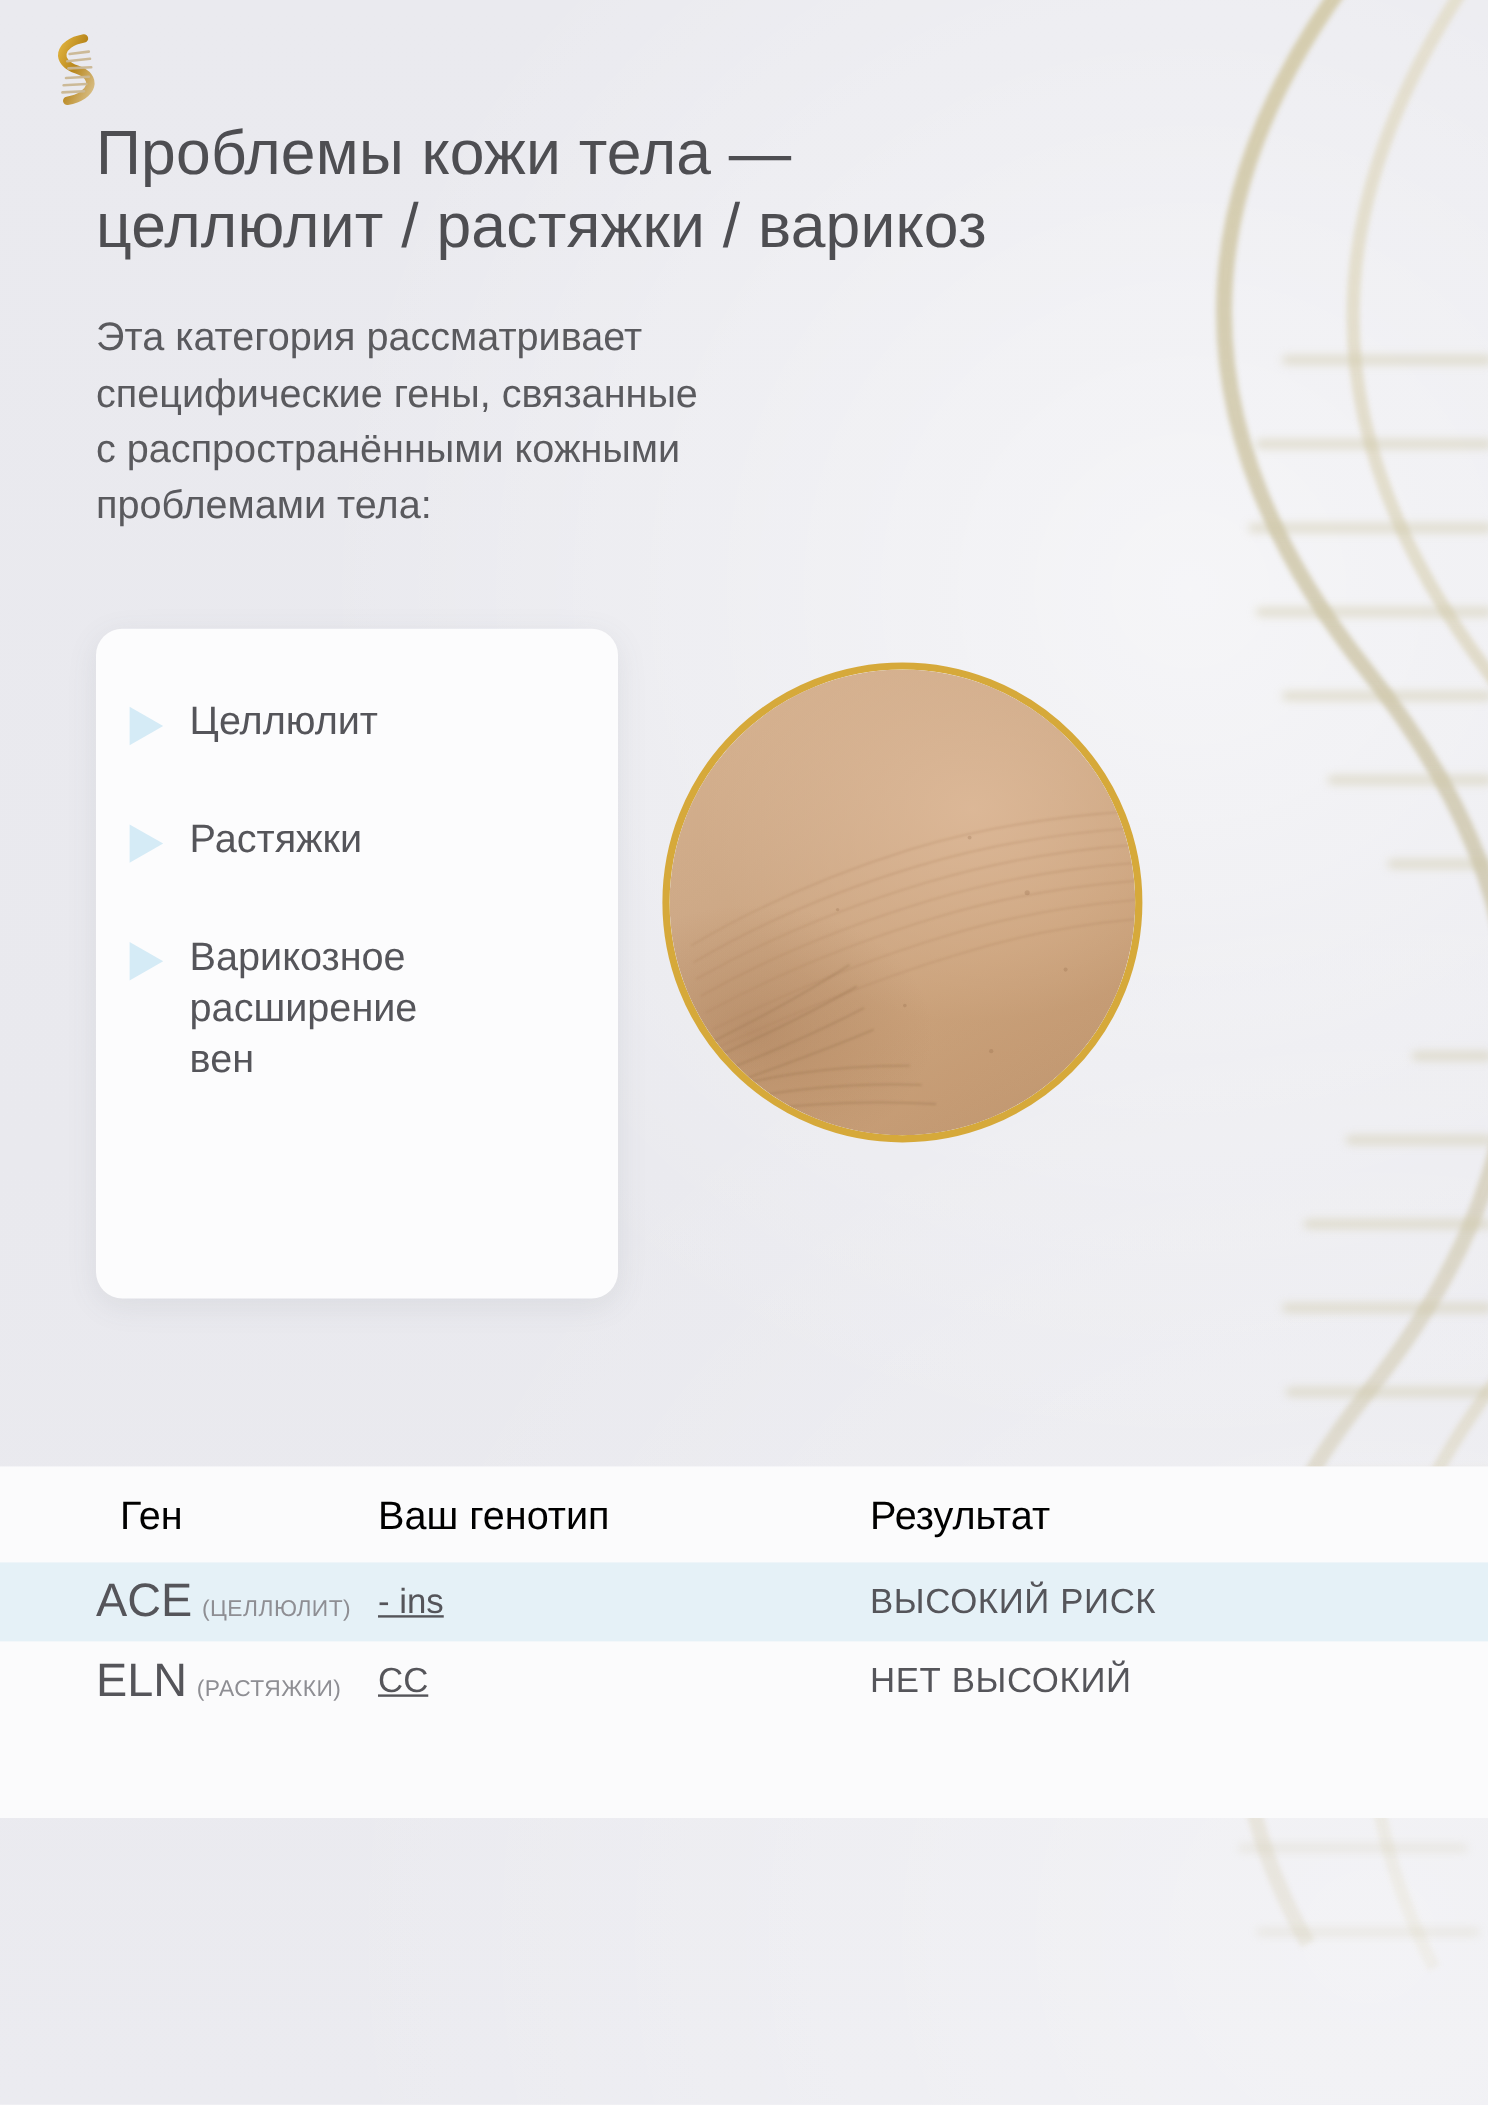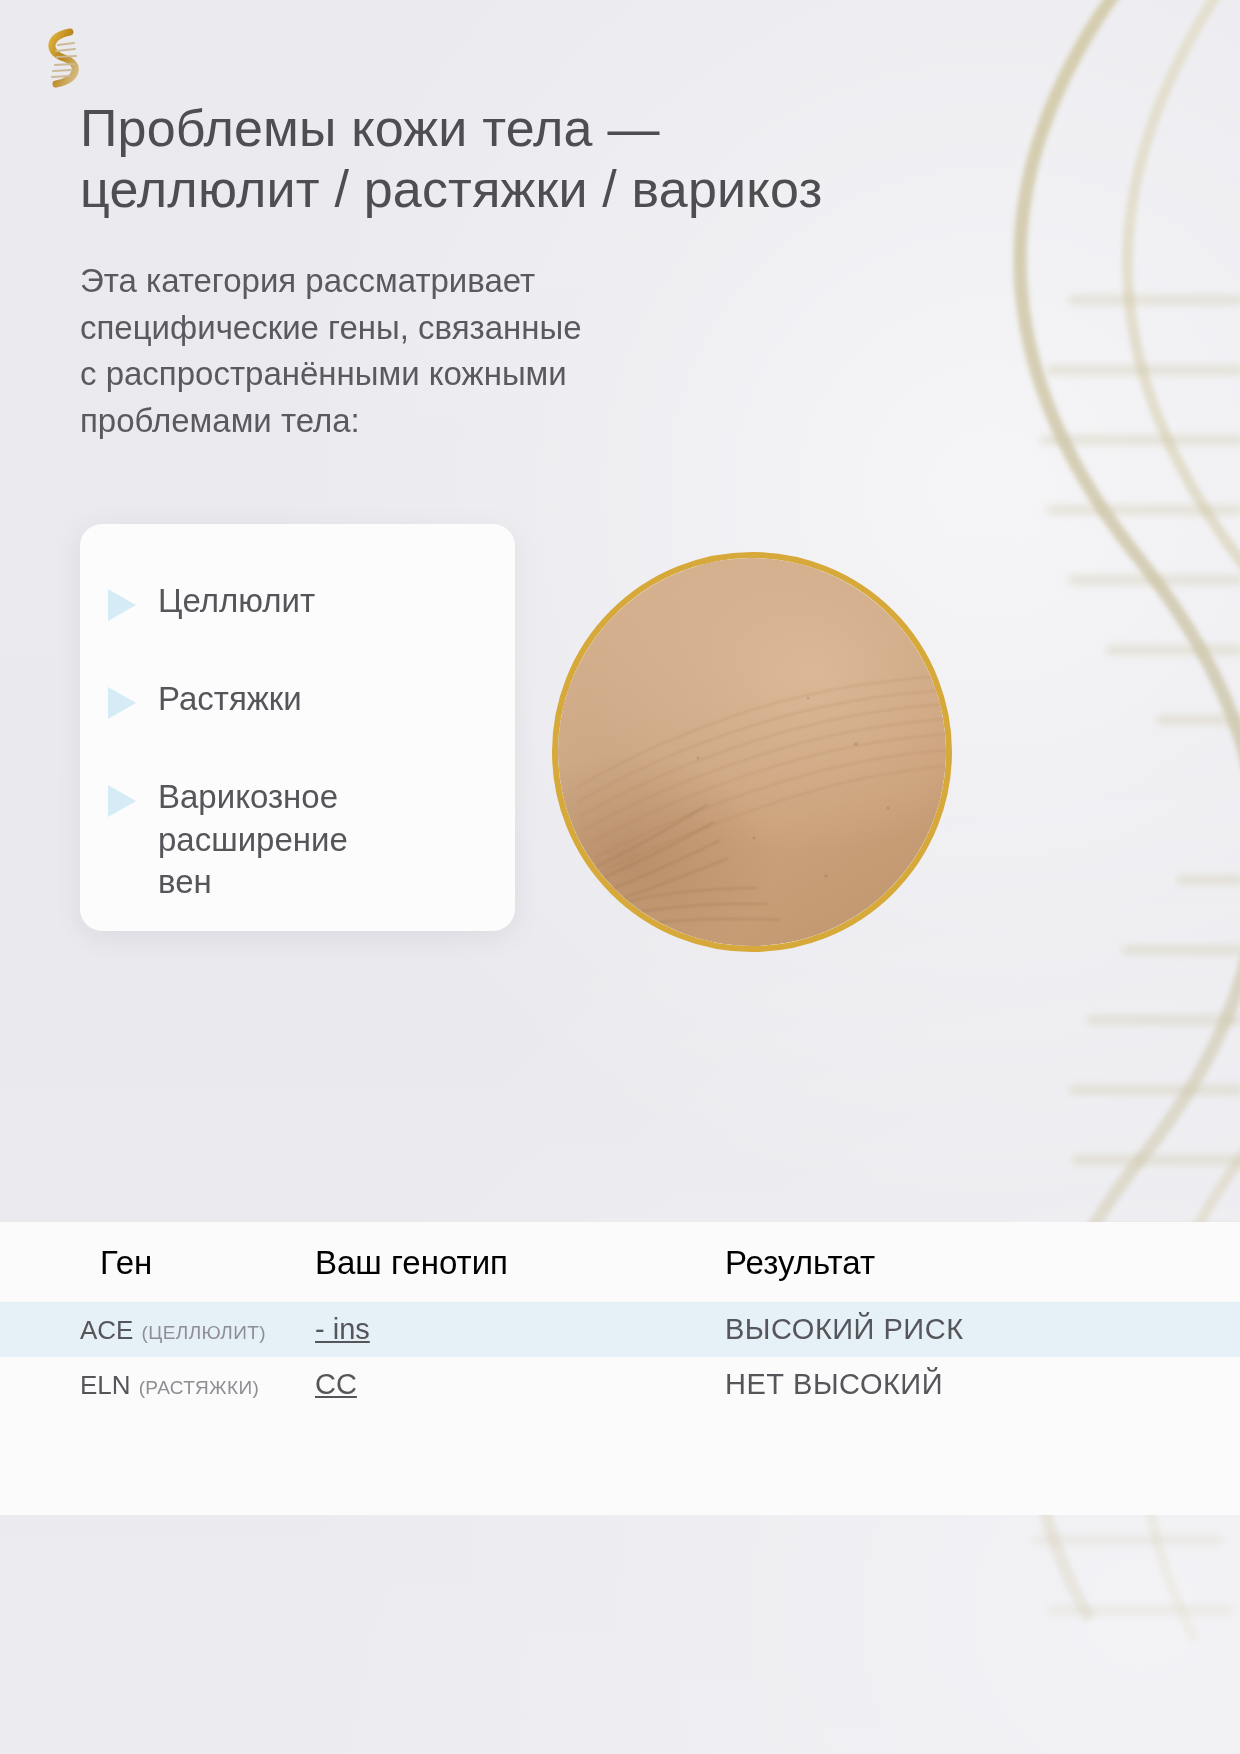--- a/index.html
+++ b/index.html
@@ -75,21 +75,21 @@
     color: #5a5a5e;
     white-space: pre-line;
   }
 
   
   .bullet-card {
     position: absolute;
     left: 80px;
     top: 524px;
     width: 435px;
-    height: 407px;
+    height: 558px;
     background: #fcfcfd;
     border-radius: 22px;
     box-shadow: 0 6px 26px rgba(90,95,110,0.10);
     z-index: 3;
     padding: 0;
     box-sizing: border-box;
   }
   .bullet-list {
     position: absolute;
     left: 28px;
@@ -181,21 +181,21 @@
     color: #55555a;
     padding: 11px 0 11px 80px;
     vertical-align: middle;
   }
   .tbl td.v-geno { padding-left: 0; text-decoration: underline; }
   .tbl td.v-res  { padding-left: 0; letter-spacing: 0.5px; }
 
   tr.row-alt td { background: #e5f1f7; }
   tr.row-plain td { background: #fbfbfc; }
 
-  .gene-name { font-size: 26px; color: #55555a; }
+  .gene-name { font-size: 39px; color: #55555a; }
   .gene-trait { font-size: 19px; color: #8e8e93; letter-spacing: 0.4px; }
 
   .res-high { color: #cbb37a; }
   .res-none { color: #d4bc80; }
 
   
   .footer {
     position: absolute;
     left: 0;
     bottom: 0;

